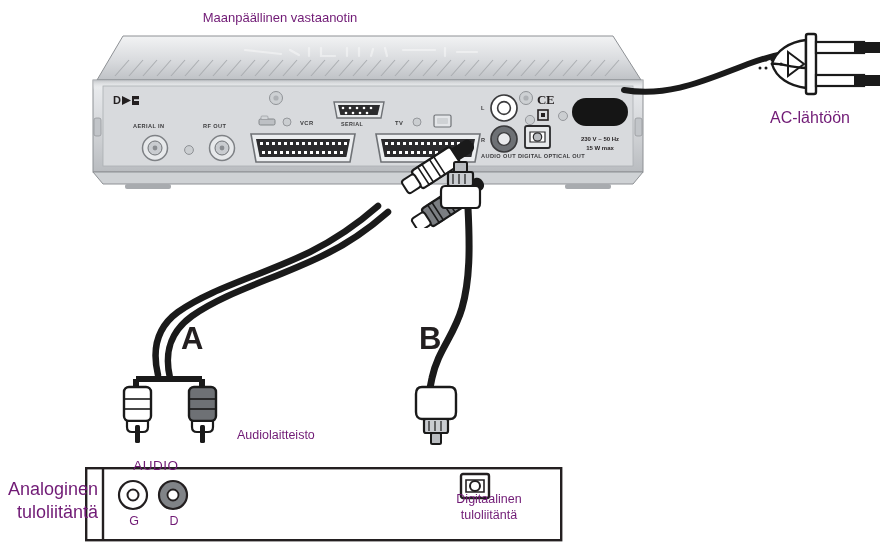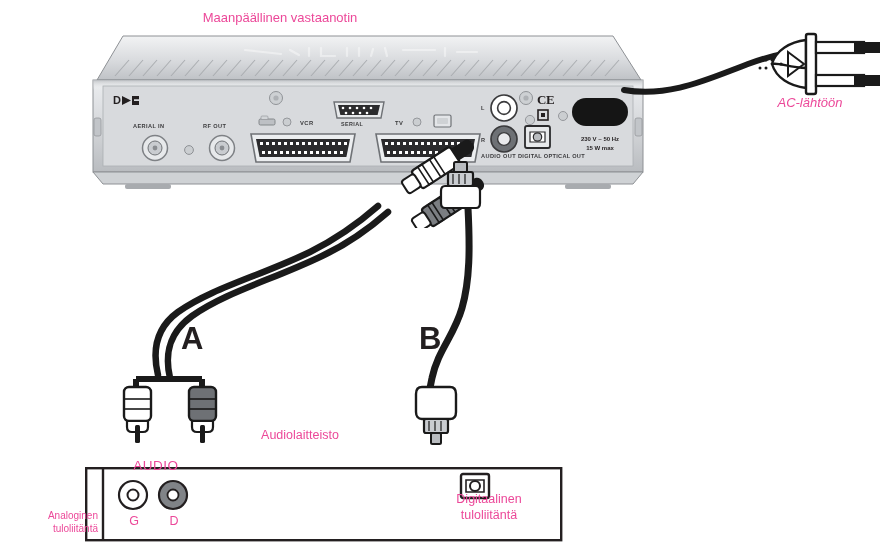--- a/index.html
+++ b/index.html
@@ -1,25 +1,25 @@
 <!DOCTYPE html>
 <html><head>
 <meta charset="utf-8">
 <style>
   html,body{margin:0;padding:0;background:#ffffff;}
   body{width:890px;height:545px;position:relative;overflow:hidden;
        font-family:"Liberation Sans",sans-serif;color:#1a1a1a;}
   .abs{position:absolute;}
-  .lbl{font-size:12.5px;color:#ec4899;line-height:1.22;white-space:pre-line;}
+  .lbl{font-size:12.5px;color:#701a75;line-height:1.22;white-space:pre-line;}
   .ctr{text-align:center;}
   .rt{text-align:right;}
   #title{left:0;top:10px;width:560px;font-size:13px;}
-  #ac-label{left:735px;top:95px;width:150px;font-size:13px;font-style:italic;}
-  #audio-sys-label{left:220px;top:428px;width:160px;font-size:12.5px;text-align:center;}
-  #analog-label{left:2px;top:478px;width:96px;font-size:10px;line-height:1.25;margin-top:32px;}
+  #ac-label{left:735px;top:108px;width:150px;font-size:16px;}
+  #audio-sys-label{left:237px;top:428px;width:160px;font-size:12.5px;}
+  #analog-label{left:2px;top:478px;width:96px;font-size:18px;line-height:1.25;}
   #digital-label{left:409px;top:492px;width:160px;font-size:12.5px;line-height:1.25;}
   #audio-word{left:106px;top:458px;width:100px;font-size:13.5px;letter-spacing:.5px;}
   #g-label{left:119px;top:514px;width:30px;font-size:12.5px;}
   #d-label{left:159px;top:514px;width:30px;font-size:12.5px;}
   .big{font-size:31px;font-weight:bold;color:#231f20;font-family:"Liberation Sans",sans-serif;}
   #mark-a{left:181px;top:321px;}
   #mark-b{left:419px;top:321px;}
   svg{display:block;}
 </style>
 </head>

